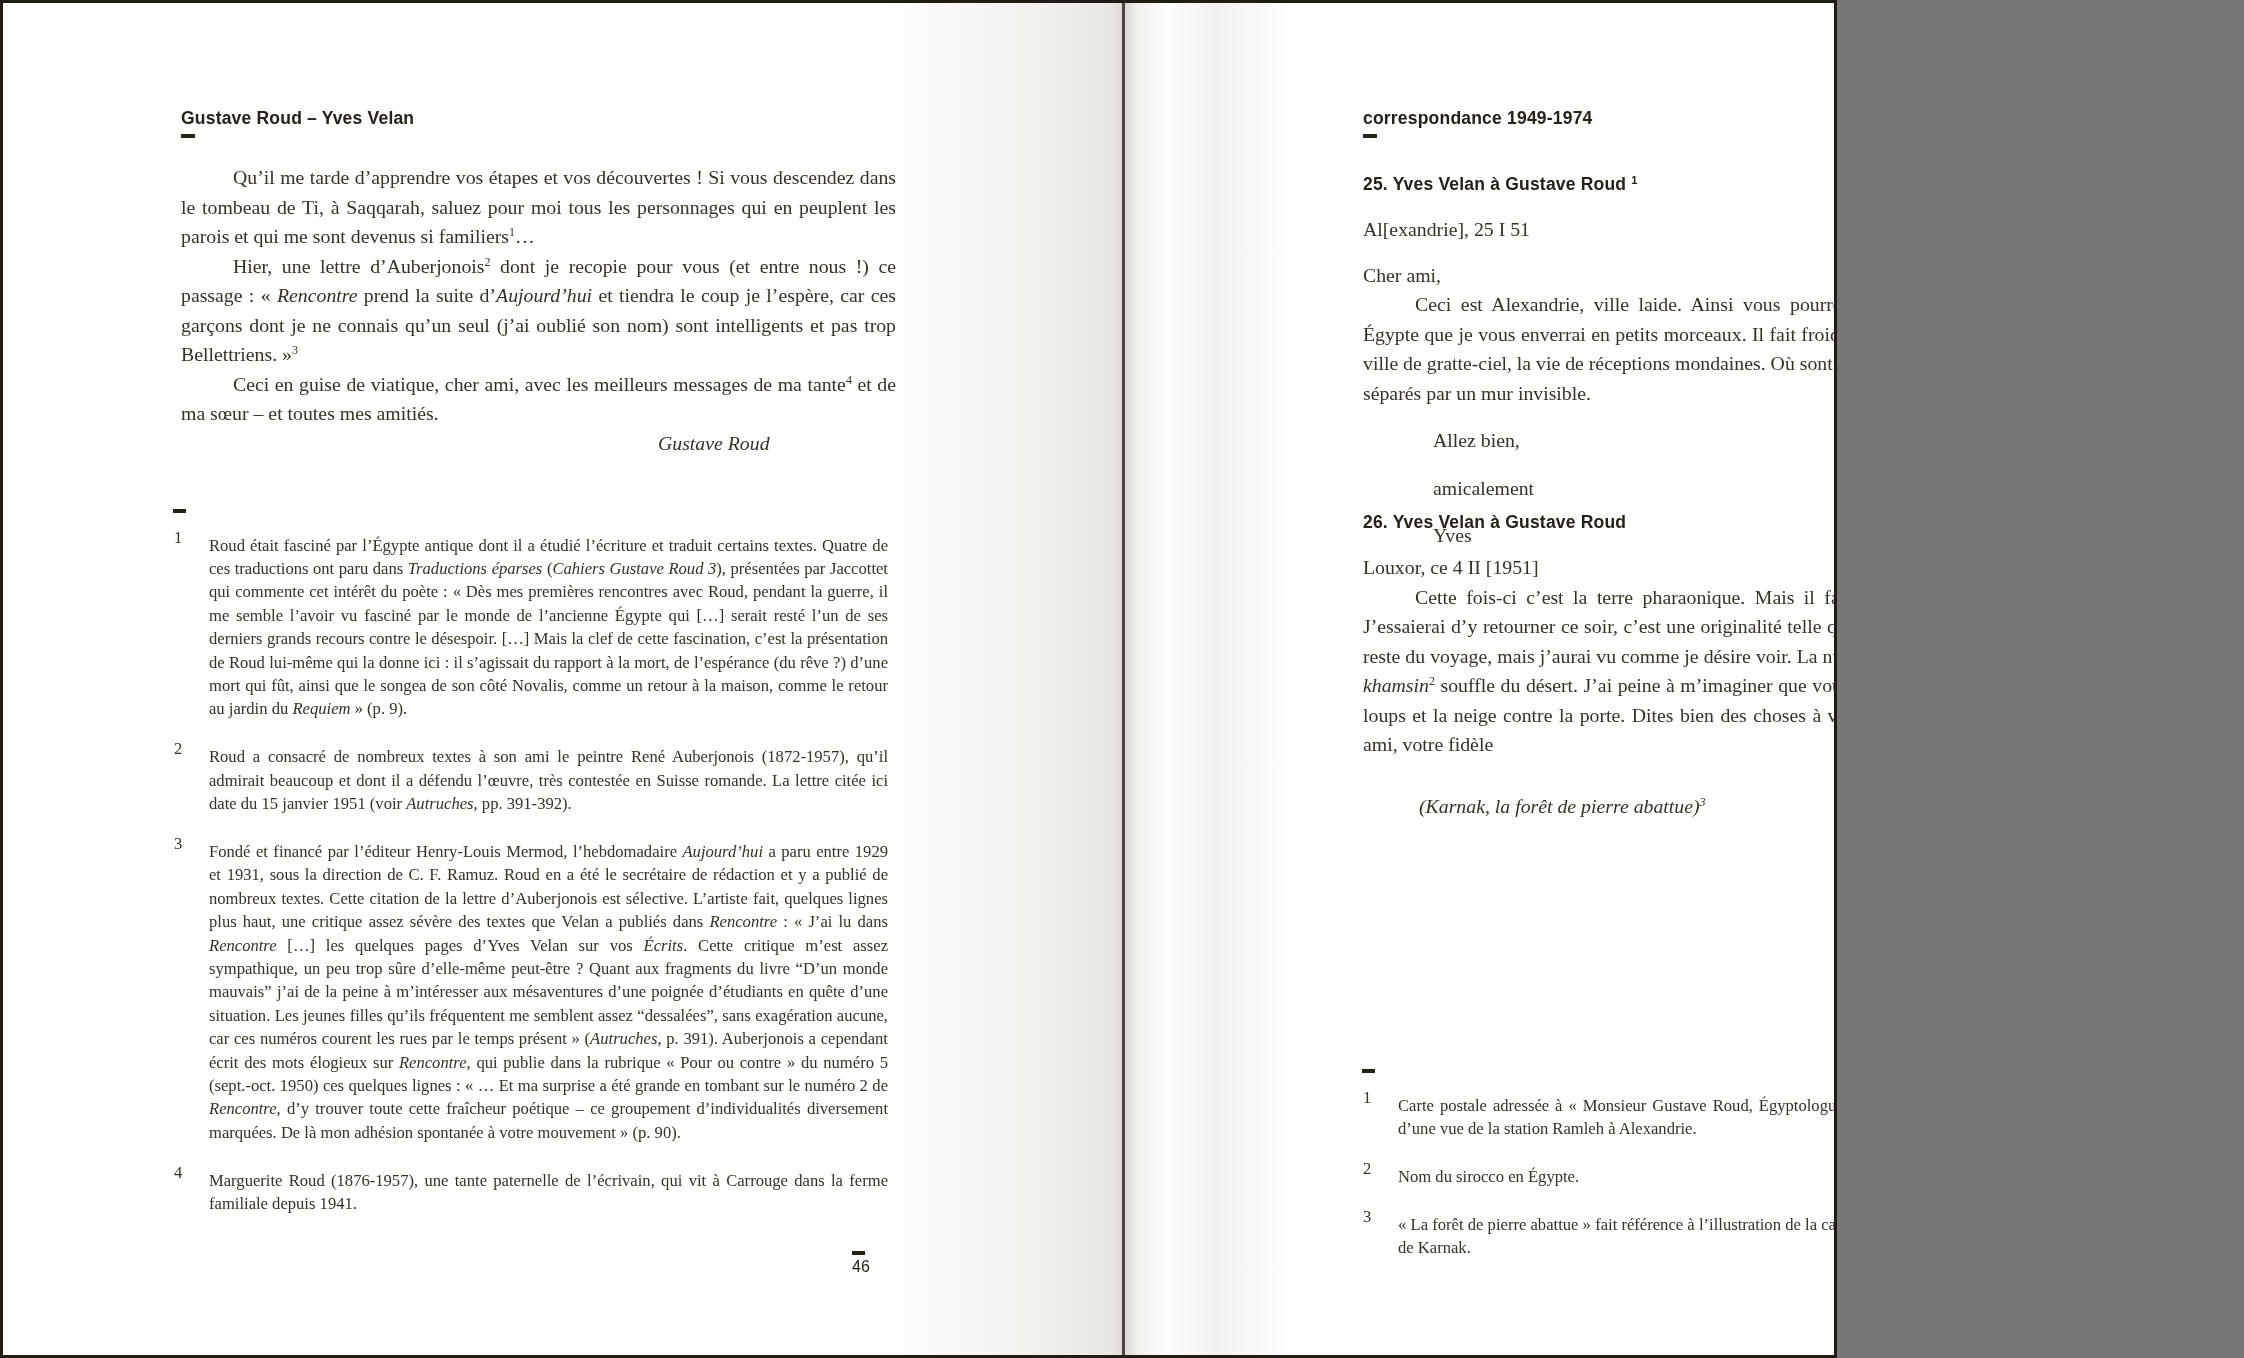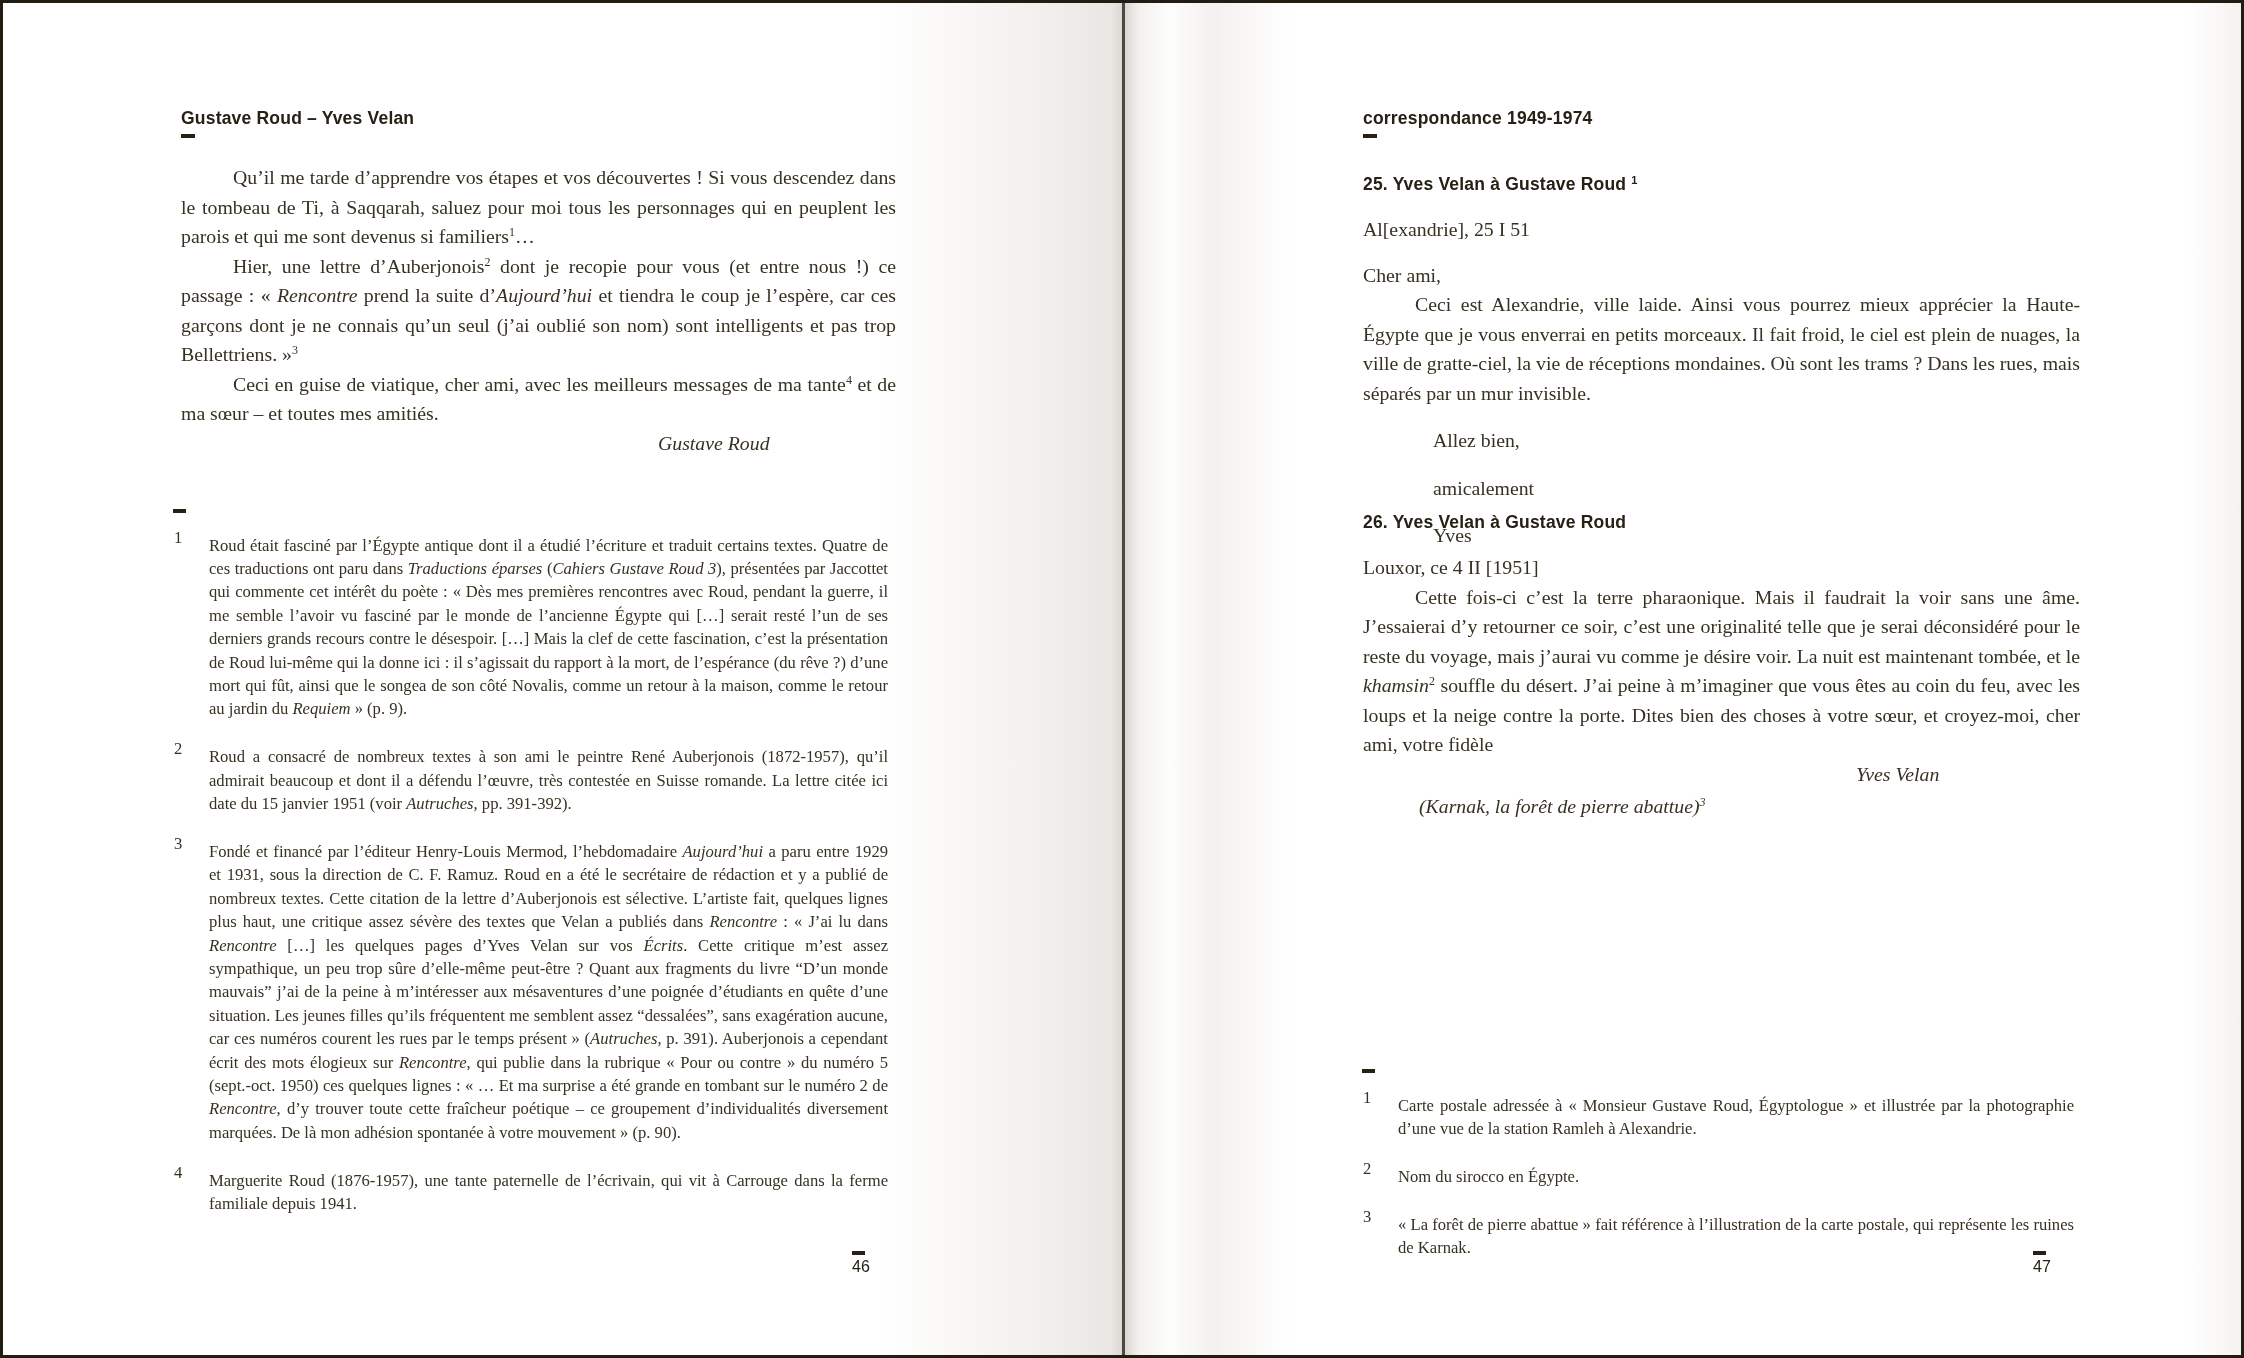--- a/index.html
+++ b/index.html
@@ -1,18 +1,18 @@
 <!DOCTYPE html>
 <html lang="fr"><head>
 <meta charset="utf-8">
 <style>
   html,body{margin:0;padding:0;background:#777;}
   #spread{
     position:relative;
-    width:2244px;height:1358px;
+    width:1837px;height:1358px;
     background:#fde047;
     box-sizing:border-box;
     border:3px solid #221c12;
     overflow:hidden;
     color:#373121;
     font-family:"Liberation Serif","DejaVu Serif",serif;
   }
   .page{position:absolute;top:0;height:100%;}
   #page-left{left:0;width:1119px;background:linear-gradient(to right,#ffffff 0%,#ffffff 78%,#f3f1ee 92%,#e9e7e3 99%,#ddd9d4 100%);}
   #page-right{left:1122px;width:1119px;background:linear-gradient(to right,#dbd8d3 0%,#f2f1ee 1.2%,#fdfdfc 4%,#f3f1ef 8%,#ffffff 15%,#ffffff 95%,#f4f2ef 100%);}

